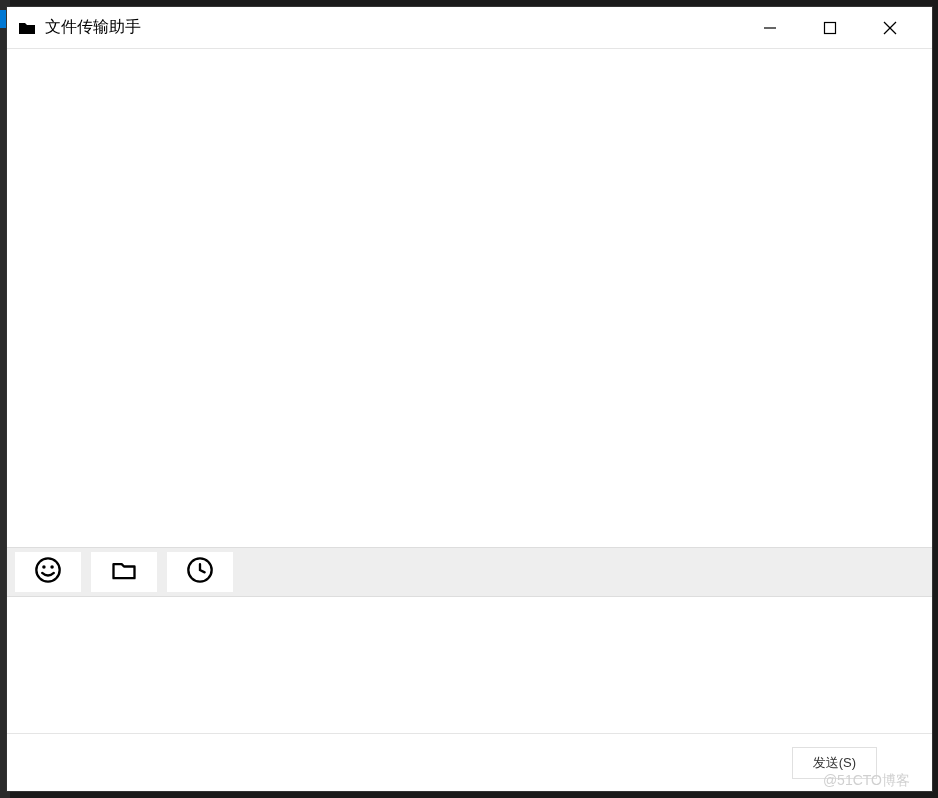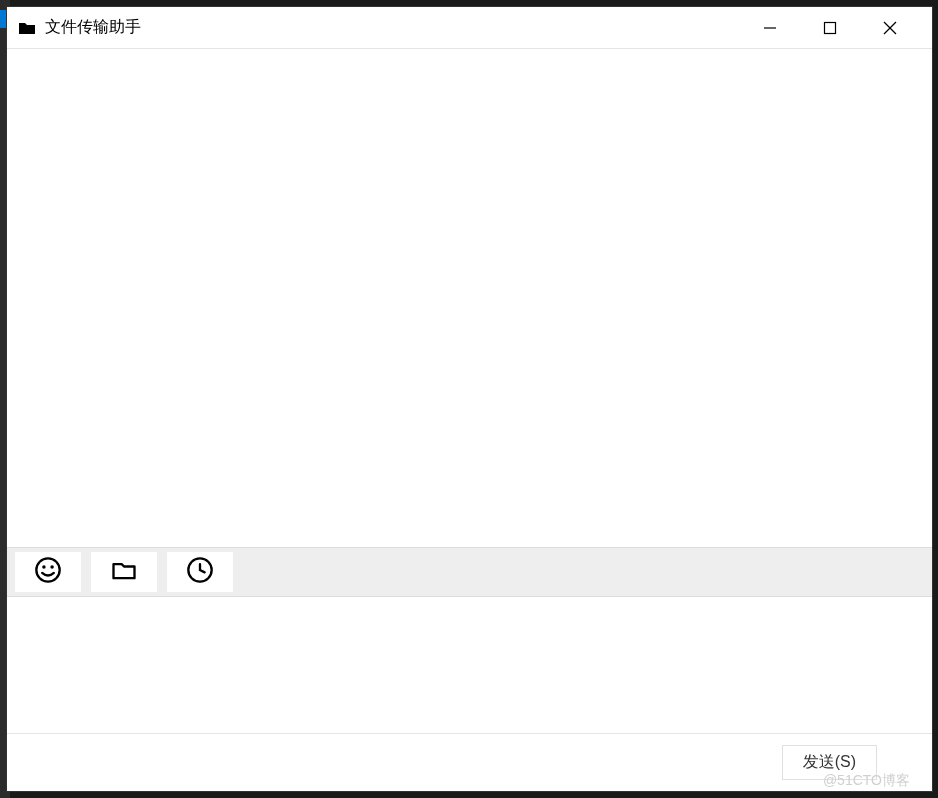--- a/index.html
+++ b/index.html
@@ -107,21 +107,21 @@
       border-top: 1px solid #e5e5e5;
       display: flex;
       align-items: center;
       justify-content: flex-end;
       padding-right: 55px;
     }
     .send-btn {
       padding: 6px 20px;
       background: #ffffff;
       border: 1px solid #e0e0e0;
-      font-size: 16px;
+      font-size: 13px;
       color: #333;
       cursor: pointer;
       font-family: inherit;
     }
     .watermark {
       position: absolute;
       bottom: 8px;
       right: 28px;
       font-size: 14px;
       color: #d0d0d0;

